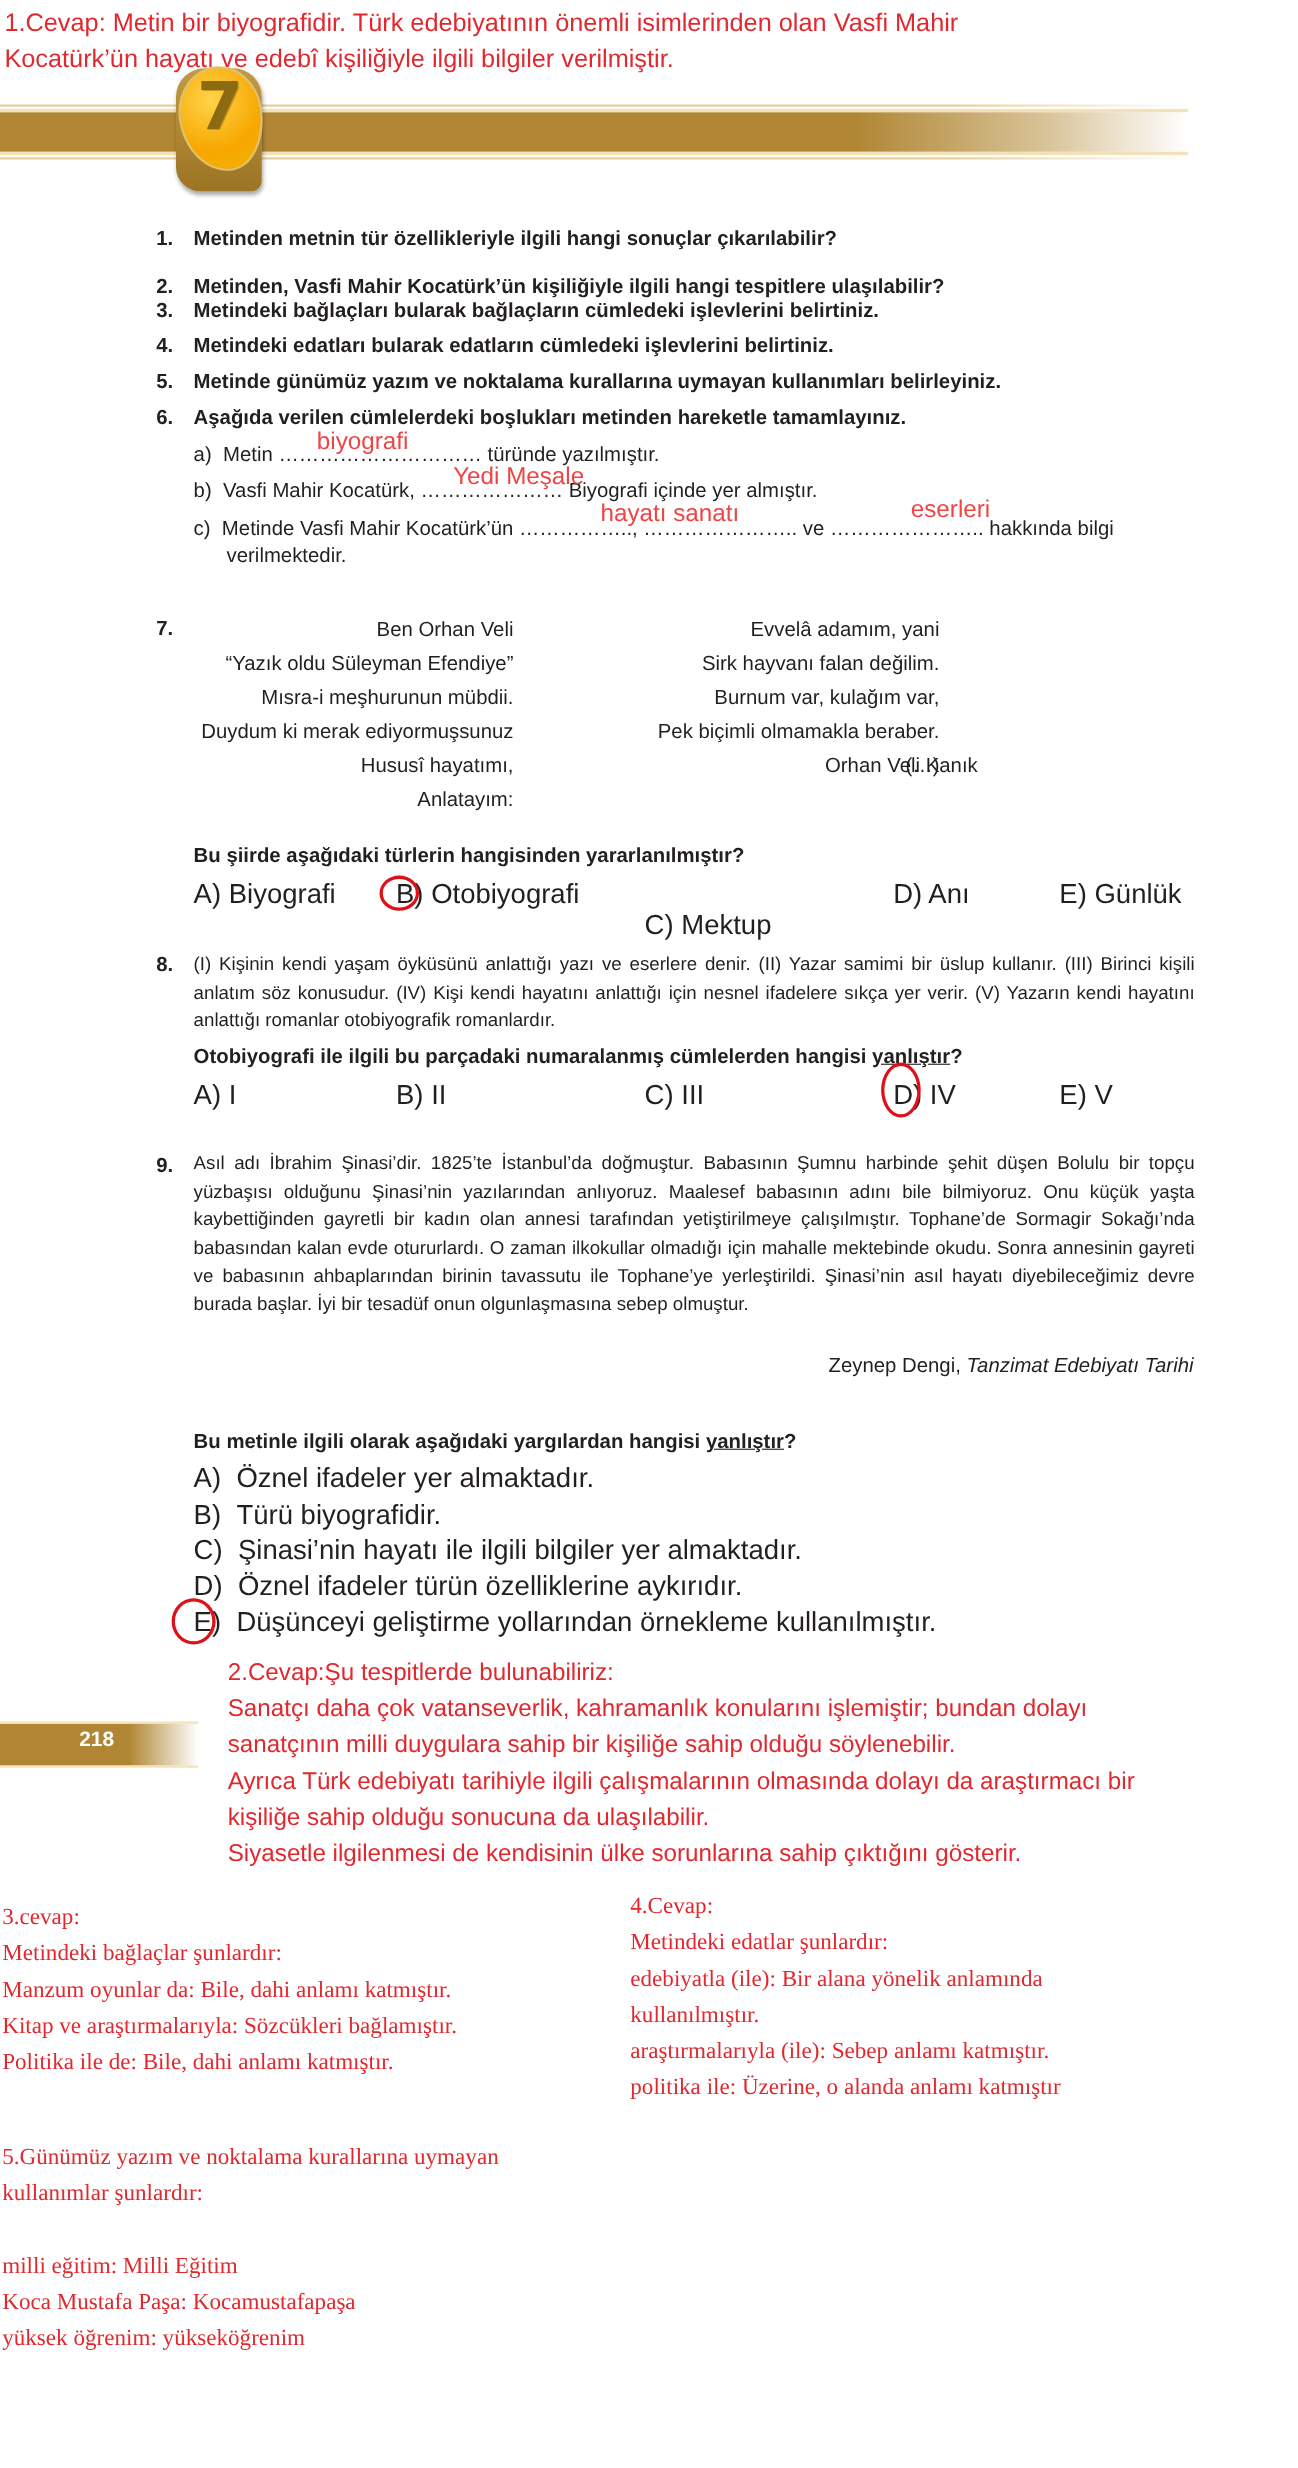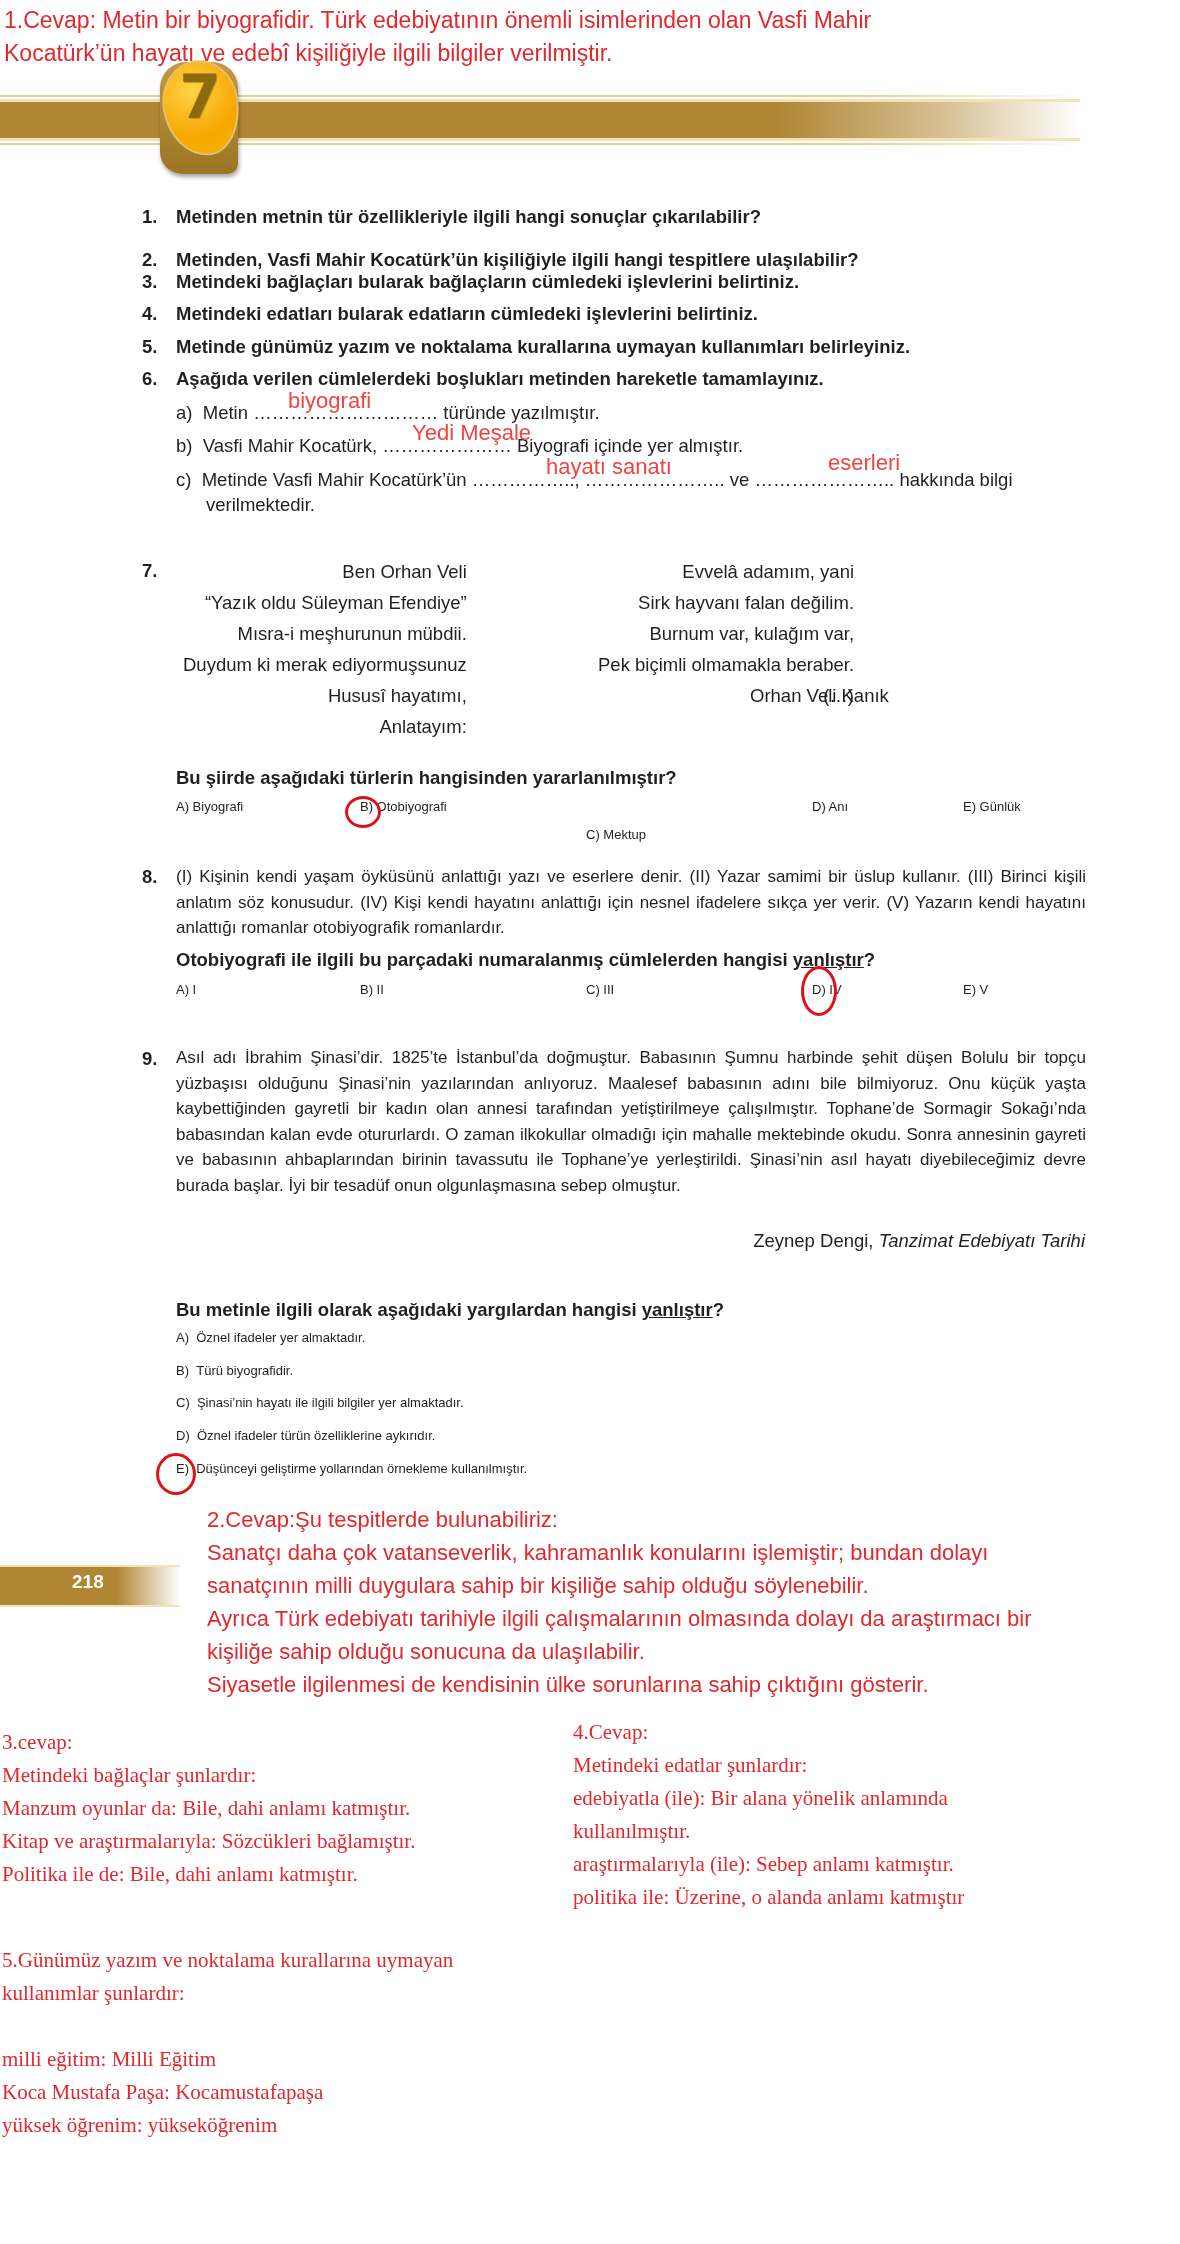--- a/index.html
+++ b/index.html
@@ -21,21 +21,21 @@
            border:2px solid #e3c06a; transform:rotate(-8deg); }
   .badge-num { left:170px; top:62px; width:60px; text-align:center; font-size:60px; font-weight:bold;
            color:#8c6a12; font-family:"DejaVu Sans", sans-serif; text-shadow:1px 1px 0 #c99a1a; }
 
   .q { left:142px; font-size:18.5px; font-weight:bold; line-height:24px; white-space:nowrap; }
   .q .n { display:inline-block; width34px; width:34px; }
   .txt { font-size:18.5px; line-height:26px; white-space:nowrap; }
   .fill { font-size:22px; color:#ef4444; font-family:"Liberation Sans", sans-serif; }
 
   .poem { font-size:18.5px; line-height:31px;text-align:right; }
-  .opt { font-size:13px; white-space:nowrap; }
+  .opt { font-size:25px; white-space:nowrap; }
   .circle { border:3px solid #e0101a; border-radius:50%; box-sizing:border-box; }
   .para { left:176px; width:910px; font-size:17px; line-height:25.5px; text-align:justify; }
   .u { text-decoration:underline; }
 
   .pagetab { left:0; top:1565px; width:180px; height:38px;
              background:linear-gradient(to right,#b08634 0%,#b08634 65%,rgba(255,255,255,0) 100%);
              border-top:2px solid #f3e2b8; border-bottom:2px solid #f3e2b8; }
   .pagenum { left:72px; top:1571px; font-size:19px; font-weight:bold; color:#fff; }
 
   .ansblk { font-family:Liberation Serif, serif; color:#e0282e; font-size:21px; line-height:33px; white-space:nowrap; }

